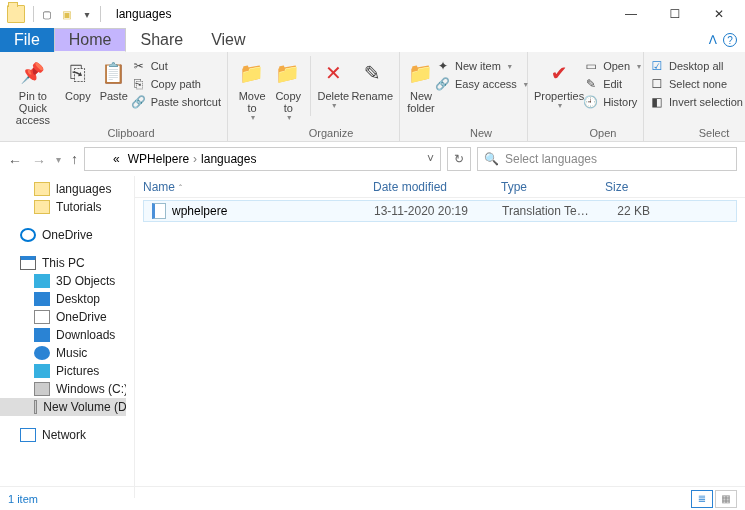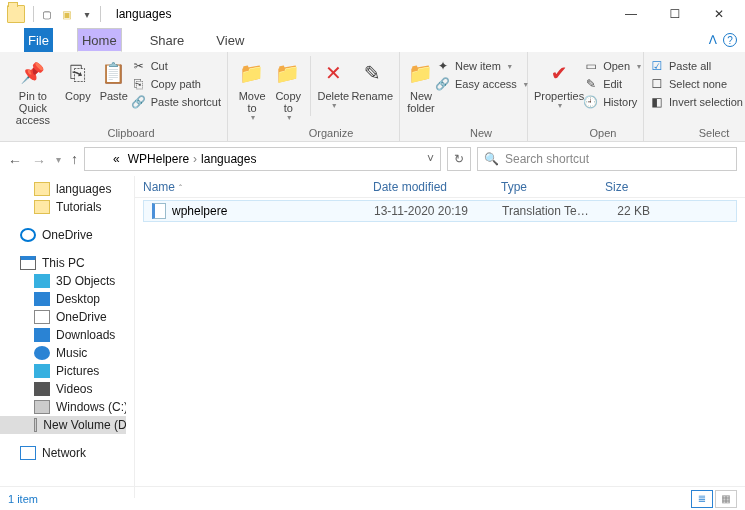--- a/index.html
+++ b/index.html
@@ -11,21 +11,21 @@
 .titlebar .folder-ic::before { content:""; position:absolute; top:-4px; left:0; width:8px; height:4px; background:#ffe9a6; border:1px solid #e0c050; border-bottom:none; }
 .titlebar .sep { width:1px; height:16px; background:#ccc; margin:0 5px; }
 .titlebar .qat { display:flex; gap:4px; align-items:center; }
 .titlebar .qat .qa-btn { width:16px; height:16px; display:flex; align-items:center; justify-content:center; color:#555; font-size:10px; }
 .titlebar .title { margin-left:10px; font-size:12px; }
 .winbtns { margin-left:auto; display:flex; }
 .winbtn { width:44px; height:28px; display:flex; align-items:center; justify-content:center; font-size:12px; color:#333; }
 
 
 .tabs { display:flex; height:24px; align-items:stretch; background:#fff; }
-.tab { padding:0 4px; display:flex; align-items:center; font-size:13px; color:#444; cursor:default;margin-left:24px; }
+.tab { padding:0 14px; display:flex; align-items:center; font-size:16px; color:#444; cursor:default; }
 .tab.file { background:#1979ca; color:#fff; }
 .tab.active { border:1px solid #ccc; border-bottom:1px solid #f3f3f3; background:#c4b5fd; }
 .tabs .spacer { flex:1; }
 .tabs .helpicons { display:flex; align-items:center; gap:6px; padding-right:8px; color:#1979ca; }
 
 
 .ribbon { display:flex; background:#f3f3f3; border-bottom:1px solid #ddd; height:90px; }
 .group { border-right:1px solid #ddd; display:flex; flex-direction:column; }
 .group-body { display:flex; align-items:flex-start; padding:4px 6px 0 6px; flex:1; }
 .group-label { text-align:center; font-size:11px; color:#666; padding-bottom:2px;margin-left:35px; }
@@ -234,21 +234,21 @@
       </div>
     </div>
     <div class="group-label">Open</div>
   </div>
 
   <div class="group" style="flex:1;border-right:none;">
     <div class="group-body">
       <div class="smallrows">
         <div class="smallbtn">
             <span class="sic" style="color:#2a83d4;">☑</span>
-            <span>Paste all</span>
+            <span>Desktop all</span>
           </div>
         <div class="smallbtn">
             <span class="sic">☐</span>
             <span>Select none</span>
           </div>
         <div class="smallbtn">
             <span class="sic">◧</span>
             <span>Invert selection</span>
           </div>
       </div>
@@ -269,21 +269,21 @@
     <span class="crumb">«</span>
     <span class="crumb">WPHelpere</span>
     <span class="sepc">›</span>
     <span class="crumb">languages</span>
     <span class="grow"></span>
     <span class="drop">˅</span>
   </div>
   <div class="refreshbox">↻</div>
   <div class="searchbox">
     <span>🔍</span>
-    <span>Search shortcut</span>
+    <span>Select languages</span>
   </div>
 </div>
 
 <div class="main">
   <div class="tree" id="tree">
       <div class="tree-item indent">
         <span class="ti folder"></span>
         <span>languages</span>
       </div>
       <div class="tree-item indent">
@@ -316,24 +316,20 @@
         <span class="ti down"></span>
         <span>Downloads</span>
       </div>
       <div class="tree-item indent">
         <span class="ti music"></span>
         <span>Music</span>
       </div>
       <div class="tree-item indent">
         <span class="ti pics"></span>
         <span>Pictures</span>
-      </div>
-      <div class="tree-item indent">
-        <span class="ti vids"></span>
-        <span>Videos</span>
       </div>
       <div class="tree-item indent">
         <span class="ti drive"></span>
         <span>Windows  (C:)</span>
       </div>
       <div class="tree-item indent selected">
         <span class="ti drive"></span>
         <span>New Volume (D:)</span>
       </div>
       <div class="tree-gap"></div>

